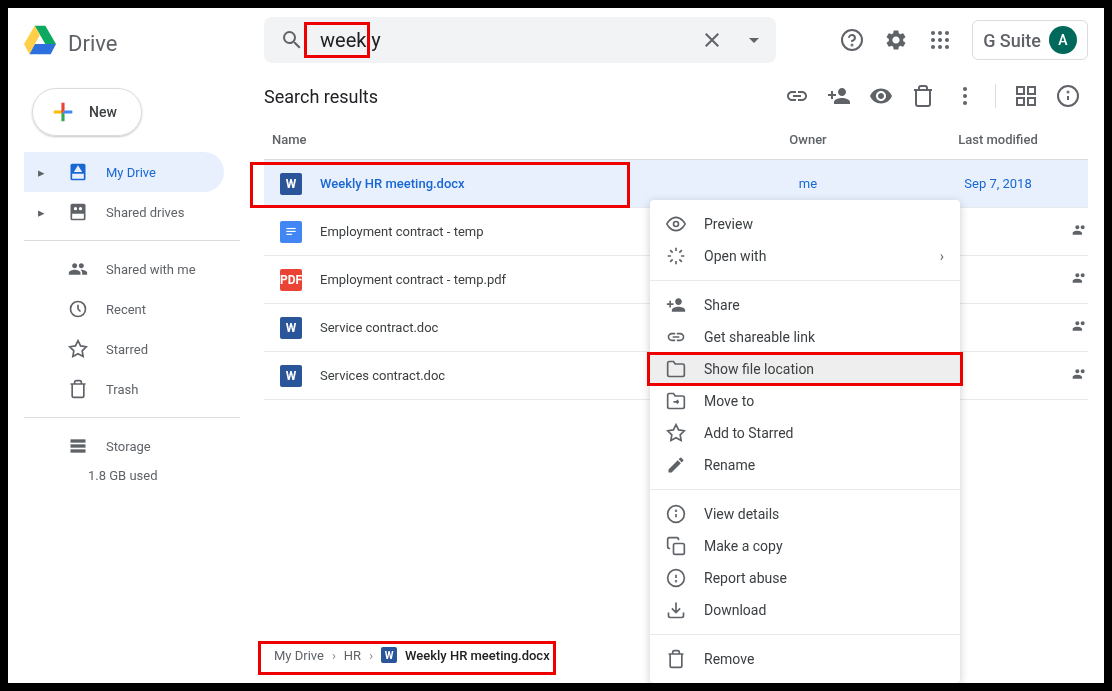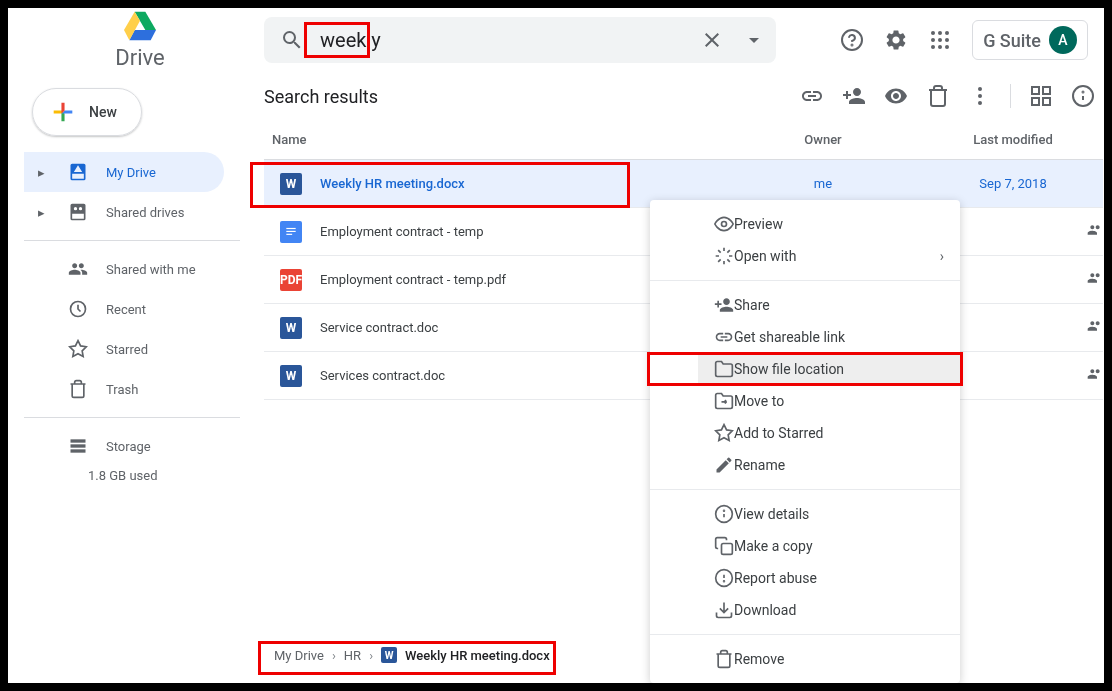--- a/index.html
+++ b/index.html
@@ -1,19 +1,19 @@
 <!DOCTYPE html>
 <html><head>
 <meta charset="utf-8">
 <style>
 * { margin: 0; padding: 0; box-sizing: border-box; font-family: 'Roboto', Arial, sans-serif; }
 body { background: #000; padding: 8px; }
 .app-frame { background: #fff; width: 100%; height: 675px; position: relative; overflow: hidden; }
 .topbar { display: flex; align-items: center; height: 64px; padding: 0 16px; gap: 8px; }
-.logo-area { display: flex; align-items: center; gap: 3px; width: 232px; flex-direction: column; }
+.logo-area { display: flex; align-items: flex-end; gap: 12px; width: 232px; }
 .drive-logo { width: 32px; height: 32px; }
 .logo-text { font-size: 22px; color: #5f6368; }
 .search-wrap { flex: 1; max-width: 512px; display: flex; align-items: center; background: #f1f3f4; border-radius: 8px; height: 46px; padding: 0 8px; gap: 8px; position: relative; }
 .search-wrap input { flex: 1; border: none; background: transparent; font-size: 20px; outline: none; color: #202124; }
 .search-highlight { position: absolute; left: 40px; top: 5px; width: 66px; height: 36px; border: 3px solid #e00; pointer-events: none; }
 .icon-btn { width: 40px; height: 40px; display: flex; align-items: center; justify-content: center; border-radius: 50%; cursor: pointer; color: #5f6368; }
 .icon-btn svg { width: 24px; height: 24px; }
 .top-actions { display: flex; align-items: center; gap: 4px; margin-left: auto; }
 .gsuite-pill { display: flex; align-items: center; gap: 8px; border: 1px solid #dadce0; border-radius: 6px; height: 40px; padding: 0 10px; margin-left: 8px; }
 .gsuite-text { font-size: 18px; color: #5f6368; font-weight: 500; }
@@ -22,21 +22,21 @@
 .sidebar { width: 248px; padding: 8px 16px; }
 .new-btn { display: flex; align-items: center; gap: 12px; height: 48px; padding: 0 24px 0 16px; margin: 8px 0 16px 8px; border: 1px solid #dadce0; border-radius: 24px; box-shadow: 0 1px 2px rgba(60,64,67,0.3); cursor: pointer; width: 110px; font-size: 14px; color: #3c4043; font-weight: 500; }
 .nav-item { display: flex; align-items: center; gap: 18px; height: 40px; padding: 0 12px 0 14px; border-radius: 0 20px 20px 0; margin-right: 16px; cursor: pointer; color: #5f6368; font-size: 13px; }
 .nav-item.active { background: #e8f0fe; color: #1967d2; }
 .nav-item.active .nav-icon { color: #1967d2; }
 .nav-icon { width: 20px; height: 20px; display: flex; align-items: center; justify-content: center; }
 .nav-icon svg { width: 20px; height: 20px; }
 .nav-expand { width: 12px; color: #5f6368; }
 .nav-divider { height: 1px; background: #dadce0; margin: 8px 0; }
 .storage-sub { font-size: 13px; color: #5f6368; padding-left: 64px; margin-top: 2px; }
-.main { flex: 1; padding: 0 1px 0 8px; position: relative; }
+.main { flex: 1; padding: 0 16px 0 8px; position: relative; }
 .main-header { display: flex; align-items: center; height: 48px; }
 .main-title { font-size: 18px; color: #202124; }
 .main-toolbar { display: flex; align-items: center; margin-left: auto; gap: 2px; }
 .toolbar-divider { width: 1px; height: 24px; background: #dadce0; margin: 0 8px; }
 .cols-header { display: flex; align-items: center; height: 40px; border-bottom: 1px solid #dadce0; font-size: 13px; color: #5f6368; font-weight: 500; padding-left: 8px; }
 .col-name { flex: 1; }
 .col-owner { width: 200px; text-align: center; }
 .col-modified { width: 180px; text-align: center; }
 .file-row { display: flex; align-items: center; height: 48px; padding-left: 16px; border-bottom: 1px solid #e8eaed; font-size: 13px; cursor: pointer; }
 .file-row.selected { background: #e8f0fe; color: #1967d2; }
@@ -45,21 +45,21 @@
 .file-icon.docs { background: #4285f4; }
 .file-icon.pdf { background: #ea4335; color: #fff; font-size: 12px; font-weight: bold; }
 .file-name { flex: 1; color: #3c4043; }
 .file-row.selected .file-name { color: #1967d2; font-weight: 500; }
 .shared-icon { color: #5f6368; margin-left: 10px; }
 .file-owner { width: 200px; text-align: center; color: #5f6368; }
 .file-modified { width: 180px; text-align: center; color: #5f6368; }
 .file-row.selected .file-owner, .file-row.selected .file-modified { color: #1967d2; }
 .row-highlight { position: absolute; border: 3px solid #e00; pointer-events: none; }
 .context-menu { position: absolute; background: #fff; border-radius: 4px; box-shadow: 0 2px 10px rgba(0,0,0,0.2); width: 310px; padding: 8px 0; z-index: 100; }
-.menu-item { display: flex; align-items: center; height: 32px; padding: 0 16px; font-size: 14px; color: #3c4043; cursor: pointer; margin-left: 48px; }
+.menu-item { display: flex; align-items: center; height: 32px; padding: 0 16px; gap: 18px; font-size: 14px; color: #3c4043; cursor: pointer; }
 .menu-item.highlighted { background: #eee; }
 .menu-icon { width: 20px; height: 20px; color: #5f6368; display: flex; align-items: center; justify-content: center; }
 .menu-icon svg { width: 20px; height: 20px; }
 .menu-divider { height: 1px; background: #e8eaed; margin: 8px 0; }
 .menu-chevron { margin-left: auto; color: #5f6368; }
 .menu-highlight { position: absolute; border: 3px solid #e00; pointer-events: none; }
 .breadcrumb-bar { position: absolute; bottom: 14px; left: 8px; display: flex; align-items: center; gap: 8px; font-size: 13px; color: #5f6368; padding: 6px 10px; }
 .breadcrumb-bar .chev { color: #80868b; }
 .breadcrumb-highlight { position: absolute; border: 3px solid #e00; pointer-events: none; }
 .bc-file-icon { width: 16px; height: 16px; background: #2a5699; color: #fff; font-size: 10px; display: flex; align-items: center; justify-content: center; border-radius: 2px; font-weight: bold; }

